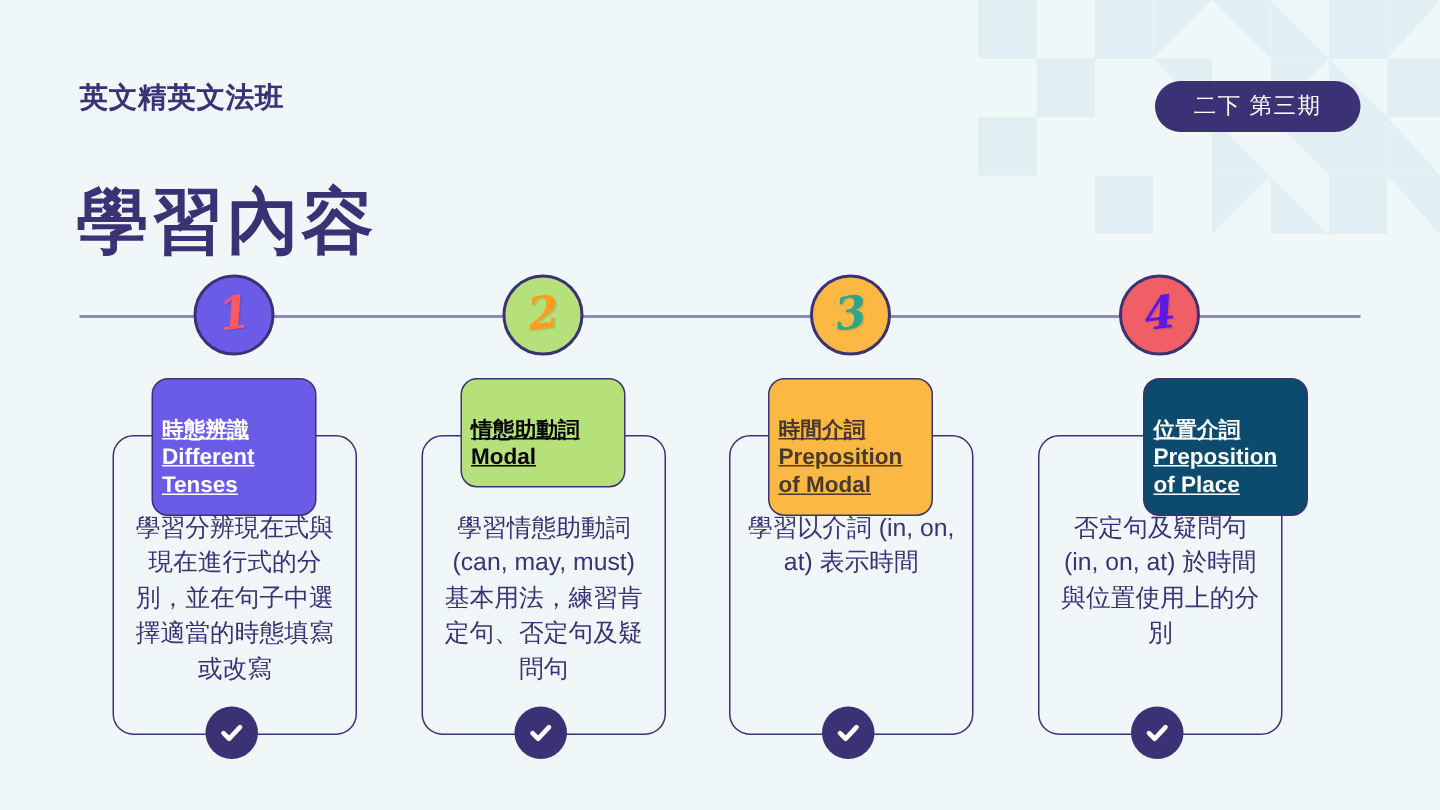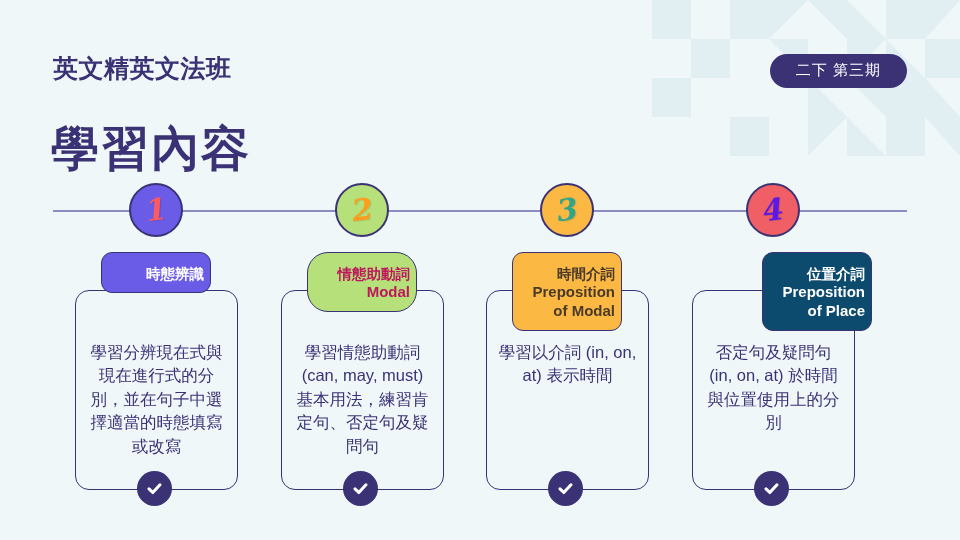--- a/index.html
+++ b/index.html
@@ -11,21 +11,21 @@
   }
   #slide{position:absolute;inset:0;width:960px;height:540px;overflow:hidden;}
 
   
   .bg-pattern{position:absolute;top:0;right:0;width:330px;height:160px;pointer-events:none;}
   .bg-pattern svg{display:block;}
 
   
   .eyebrow{
     position:absolute;left:53px;top:52px;
-    font-size:25px;font-weight:bold;color:#3b3275;letter-spacing:.5px;
+    font-size:19px;font-weight:bold;color:#3b3275;letter-spacing:.5px;
   }
   .title{
     position:absolute;left:51px;top:80px;
     font-size:48px;font-weight:bold;color:#3b3275;letter-spacing:2px;
     line-height:1.15;
     margin-top:41px;
   }
   .badge{
     position:absolute;right:53px;top:54px;
     background:#3b3275;color:#ffffff;
@@ -65,22 +65,22 @@
     padding:0 10px;
     text-align:center;
     font-size:16.5px;line-height:1.42;
     color:#3b3275;
     box-sizing:border-box;
   }
   .card-header{
     position:absolute;top:252px;width:110px;
     border:1.5px solid #3b3275;border-radius:11px;
     box-sizing:border-box;
-    padding:12px 6px 9px;
-    text-align:right;line-height:1.25;
+    padding:25px 6px 9px;
+    text-align:left;line-height:1.25;text-decoration:underline;
   }
   .card-header .zh{display:block;font-size:14.5px;font-weight:bold;}
   .card-header .en{display:block;font-size:15px;font-weight:bold;}
   .check{
     position:absolute;top:471px;width:35px;height:35px;border-radius:50%;
     background:#3b3275;display:flex;align-items:center;justify-content:center;
   }
   .check svg{display:block;}
 
   
@@ -132,34 +132,35 @@
   <div class="timeline-line" style="background: rgb(140, 140, 192);"></div>
 
   <div class="num-circle c1" style="background: rgb(107, 92, 231);">
     <span class="glyph" style="color: rgb(255, 90, 95);">1</span>
   </div>
   <div class="card col1">
     <div class="card-body">學習分辨現在式與現在進行式的分別，並在句子中選擇適當的時態填寫或改寫</div>
   </div>
   <div class="card-header col1h" style="background: rgb(107, 92, 231); color: rgb(255, 255, 255);">
     <span class="zh">時態辨識</span>
+    <span class="en">Different Tenses</span>
   </div>
   <div class="check col1c">
     <svg width="19" height="19" viewBox="0 0 19 19">
         <path d="M4 9.8 L7.8 13.5 L15 5.8" stroke="#ffffff" stroke-width="3.1" fill="none" stroke-linecap="round" stroke-linejoin="round"></path>
       </svg>
   </div>
 
   <div class="num-circle c2" style="background: rgb(181, 224, 122);">
     <span class="glyph" style="color: rgb(255, 157, 30);">2</span>
   </div>
   <div class="card col2">
     <div class="card-body">學習情態助動詞 (can, may, must) 基本用法，練習肯定句、否定句及疑問句</div>
   </div>
-  <div class="card-header col2h" style="background: rgb(181, 224, 122); color: #be185d; border-radius: 21px;">
+  <div class="card-header col2h" style="background: rgb(181, 224, 122); color: #000000;">
     <span class="zh">情態助動詞</span>
     <span class="en">Modal</span>
   </div>
   <div class="check col2c">
     <svg width="19" height="19" viewBox="0 0 19 19">
         <path d="M4 9.8 L7.8 13.5 L15 5.8" stroke="#ffffff" stroke-width="3.1" fill="none" stroke-linecap="round" stroke-linejoin="round"></path>
       </svg>
   </div>
 
   <div class="num-circle c3" style="background: rgb(251, 185, 68);">

